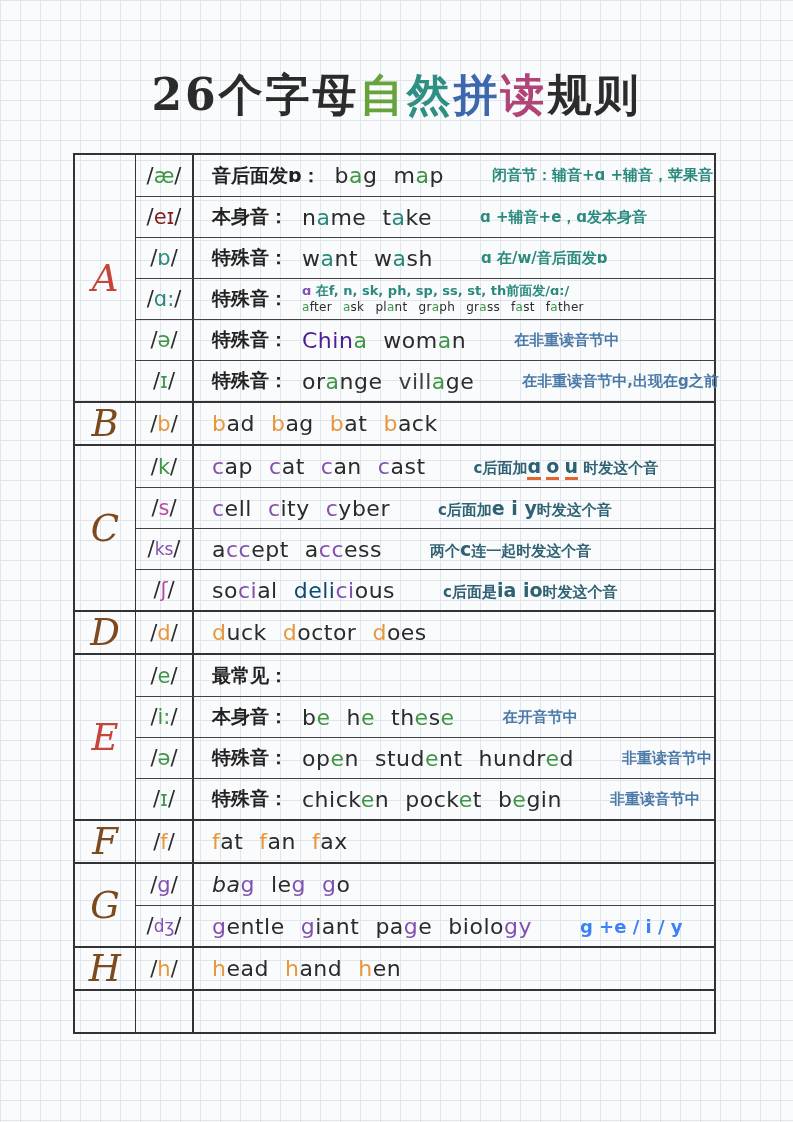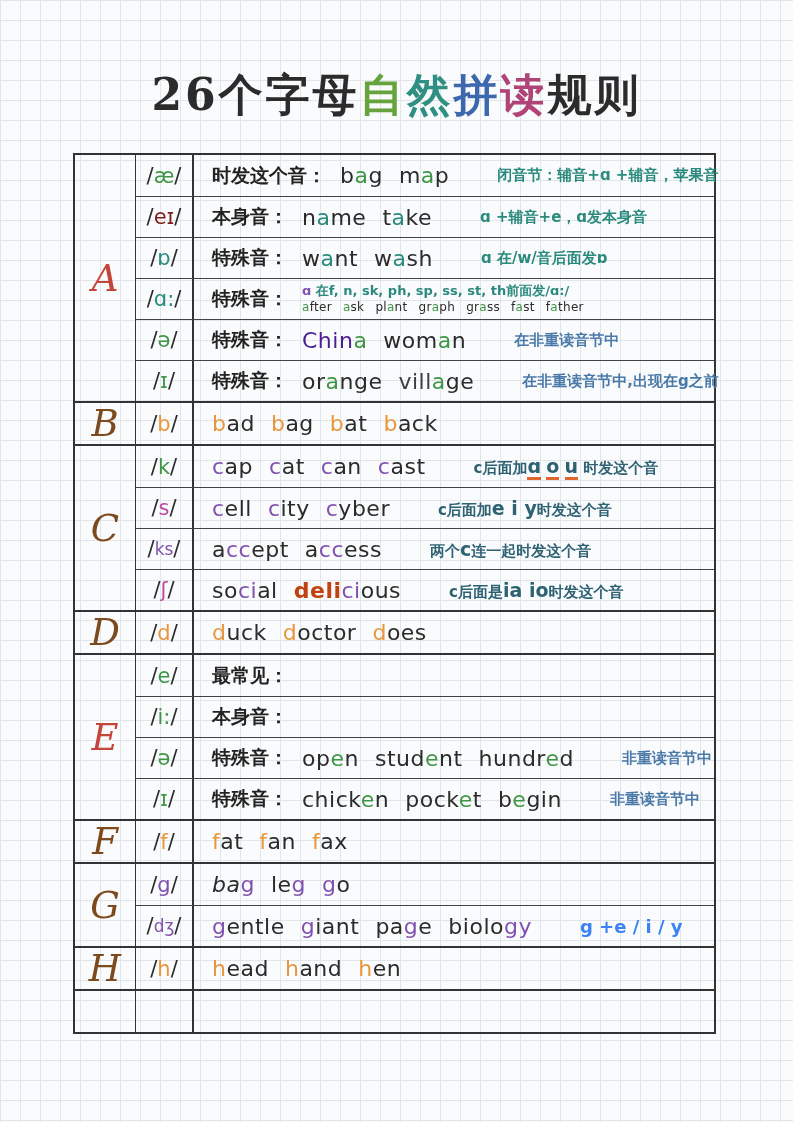--- a/index.html
+++ b/index.html
@@ -58,21 +58,21 @@
         <span class="letter" style="color: rgb(196, 69, 58);">A</span>
       </div>
       <div class="rows">
         <div class="row">
           <div class="pcell">
             <span class="seg" style="color: rgb(43, 43, 43);">/</span>
             <span class="seg" style="color: rgb(63, 150, 70);">æ</span>
             <span class="seg" style="color: rgb(43, 43, 43);">/</span>
           </div>
           <div class="ccell">
-            <span class="lbl">时发这个音：</span>
+            <span class="lbl">音后面发ɒ：</span>
             <div class="lines">
               <div class="cline">
                 <span class="word"><span class="seg" style="color: rgb(43, 43, 43);">b</span><span class="seg" style="color: rgb(63, 150, 70);">a</span><span class="seg" style="color: rgb(43, 43, 43);">g</span></span>
                 <span class="word"><span class="seg" style="color: rgb(43, 43, 43);">m</span><span class="seg" style="color: rgb(63, 150, 70);">a</span><span class="seg" style="color: rgb(43, 43, 43);">p</span></span>
                 <span class="note push"><span class="seg" style="color: rgb(42, 138, 125);">闭音节：辅音+ɑ +辅音，苹果音</span></span>
               </div>
             </div>
           </div>
         </div>
         <div class="row">
@@ -252,21 +252,21 @@
         <div class="row">
           <div class="pcell">
             <span class="seg" style="color: rgb(43, 43, 43);">/</span>
             <span class="seg" style="color: rgb(187, 74, 164);">ʃ</span>
             <span class="seg" style="color: rgb(43, 43, 43);">/</span>
           </div>
           <div class="ccell">
             <div class="lines">
               <div class="cline">
                 <span class="word"><span class="seg" style="color: rgb(43, 43, 43);">so</span><span class="seg" style="color: rgb(130, 80, 176);">ci</span><span class="seg" style="color: rgb(43, 43, 43);">al</span></span>
-                <span class="word"><span class="seg" style="color: #c2410c; font-weight: bold;">deli</span><span class="seg" style="color: rgb(130, 80, 176);">ci</span><span class="seg" style="color: rgb(43, 43, 43);">ous</span></span>
+                <span class="word"><span class="seg" style="color: #0c4a6e;">deli</span><span class="seg" style="color: rgb(130, 80, 176);">ci</span><span class="seg" style="color: rgb(43, 43, 43);">ous</span></span>
                 <span class="note push"><span class="seg" style="color: rgb(46, 98, 115);">c后面是</span><span class="seg big" style="color: rgb(46, 98, 115);">ia io</span><span class="seg" style="color: rgb(46, 98, 115);">时发这个音</span></span>
               </div>
             </div>
           </div>
         </div>
       </div>
     </div>
     <div class="section">
       <div class="lcell">
         <span class="letter" style="color: rgb(125, 74, 30);">D</span>
@@ -306,20 +306,28 @@
           </div>
         </div>
         <div class="row">
           <div class="pcell">
             <span class="seg" style="color: rgb(43, 43, 43);">/</span>
             <span class="seg" style="color: rgb(63, 150, 70);">i:</span>
             <span class="seg" style="color: rgb(43, 43, 43);">/</span>
           </div>
           <div class="ccell">
             <span class="lbl">本身音：</span>
+            <div class="lines">
+              <div class="cline">
+                <span class="word"><span class="seg" style="color: rgb(43, 43, 43);">b</span><span class="seg" style="color: rgb(63, 150, 70);">e</span></span>
+                <span class="word"><span class="seg" style="color: rgb(43, 43, 43);">h</span><span class="seg" style="color: rgb(63, 150, 70);">e</span></span>
+                <span class="word"><span class="seg" style="color: rgb(43, 43, 43);">th</span><span class="seg" style="color: rgb(63, 150, 70);">e</span><span class="seg" style="color: rgb(43, 43, 43);">s</span><span class="seg" style="color: rgb(63, 150, 70);">e</span></span>
+                <span class="note push"><span class="seg" style="color: rgb(75, 122, 169);">在开音节中</span></span>
+              </div>
+            </div>
           </div>
         </div>
         <div class="row">
           <div class="pcell">
             <span class="seg" style="color: rgb(43, 43, 43);">/</span>
             <span class="seg" style="color: rgb(63, 150, 70);">ə</span>
             <span class="seg" style="color: rgb(43, 43, 43);">/</span>
           </div>
           <div class="ccell">
             <span class="lbl">特殊音：</span>

